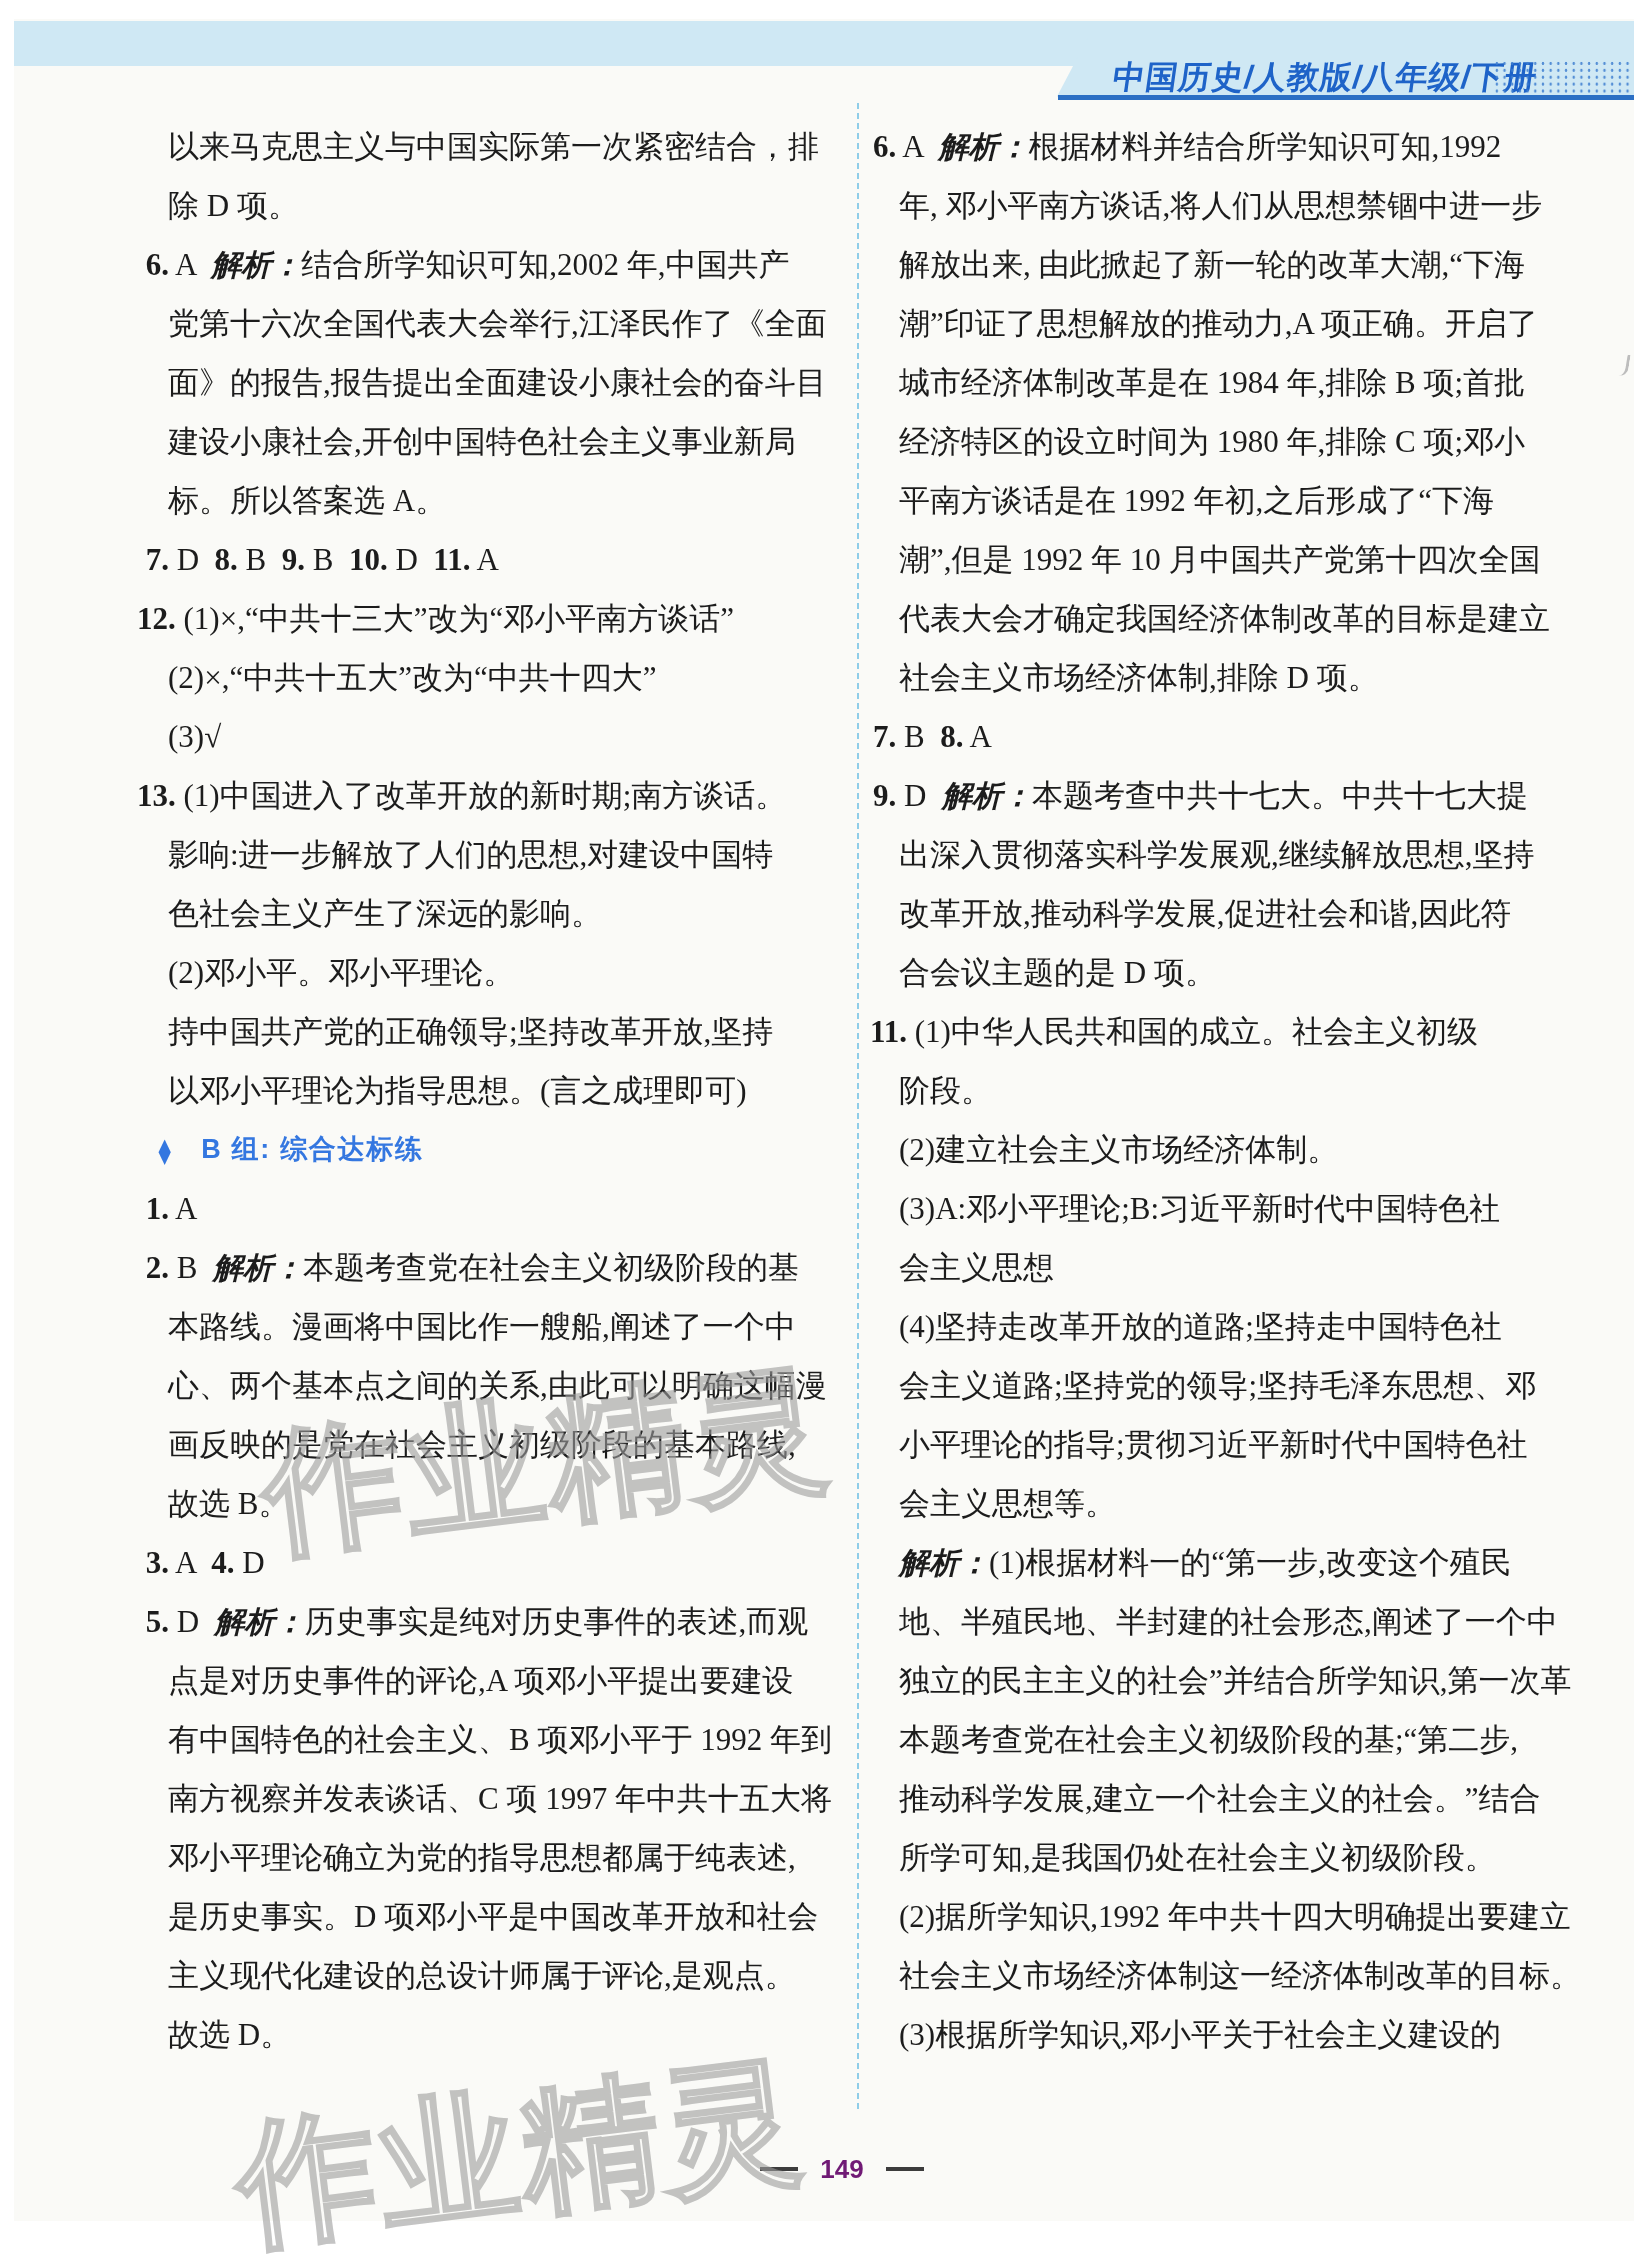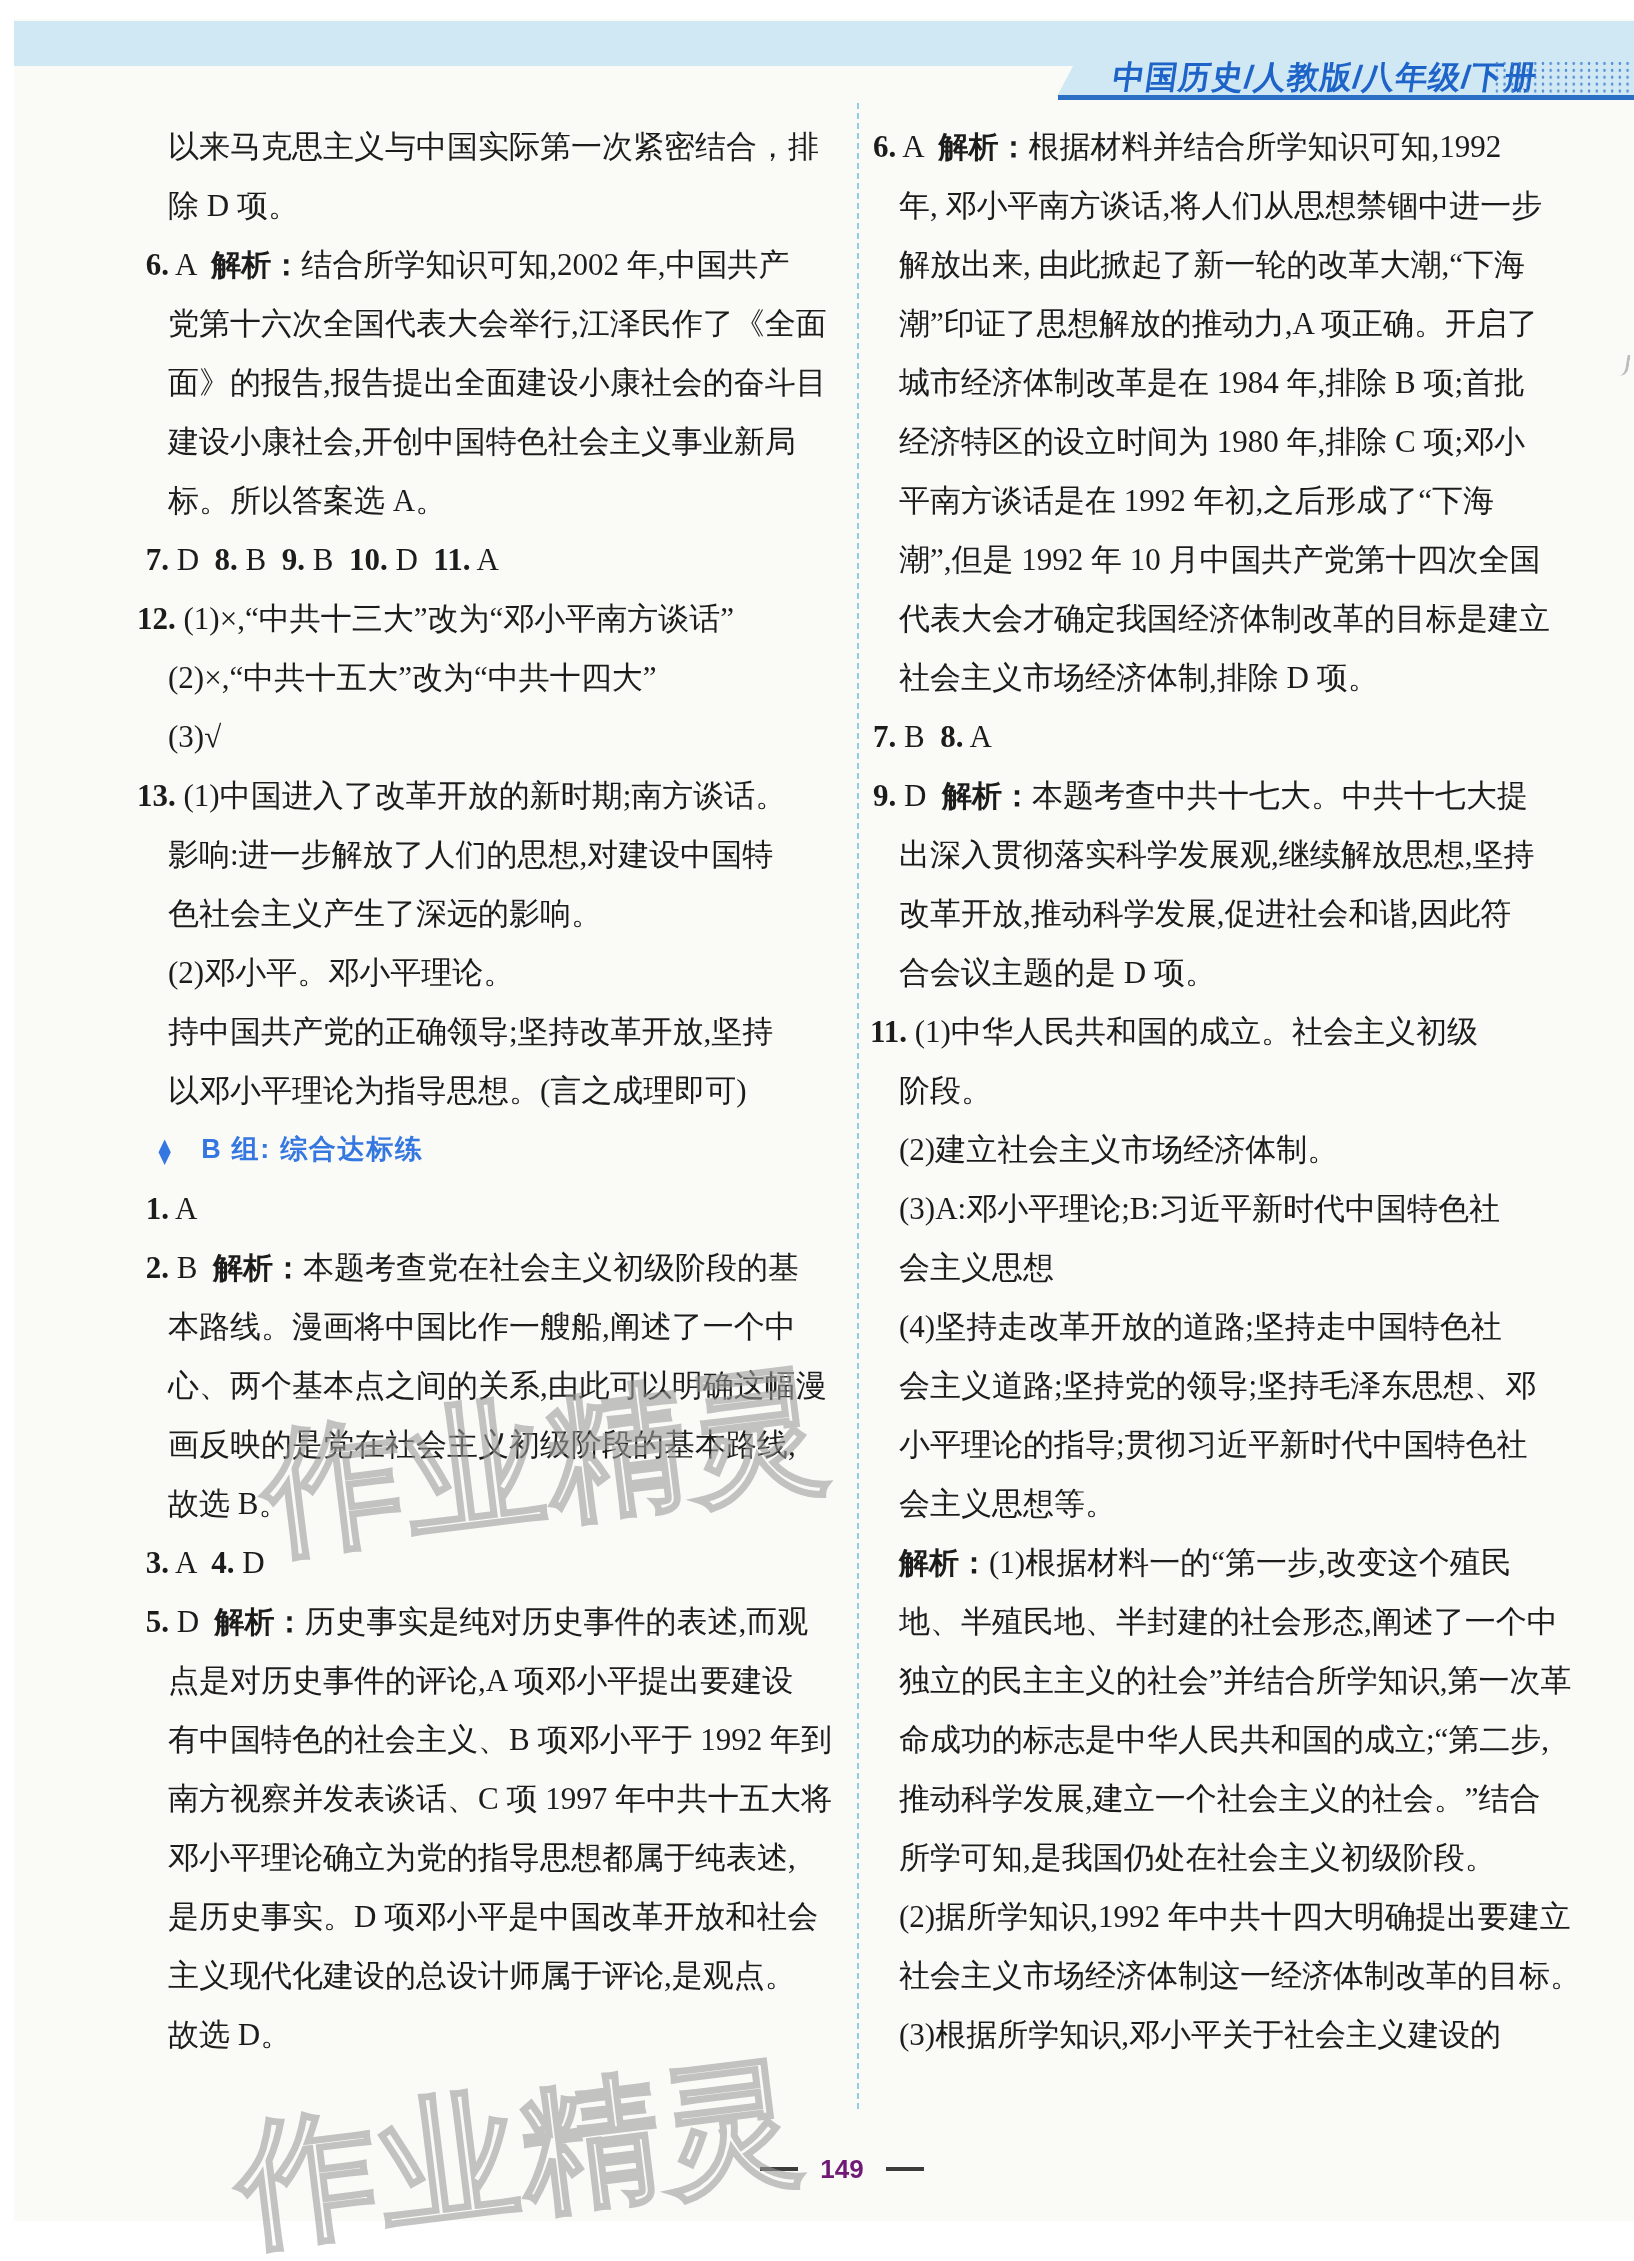--- a/index.html
+++ b/index.html
@@ -28,21 +28,21 @@
   
   .col{position:absolute;top:117px;}
   .col-left{left:168px;width:666px;}
   .col-right{left:899px;width:687px;}
   .line{height:59px;line-height:59px;font-size:31px;white-space:pre;}
   .col-left .line.n{text-indent:-22.3px;}
   .col-left .line.n2{text-indent:-31px;}
   .col-right .line.n{text-indent:-26px;}
   .col-right .line.n2{text-indent:-29px;}
   .bn{font-weight:bold;}
-  .bh{font-weight:bold;font-family:"Liberation Sans","DejaVu Sans",sans-serif;font-size:30px;}
+  .bh{font-weight:bold;font-family:"Liberation Sans","DejaVu Sans",sans-serif;font-size:30px;font-style:italic;}
   .line.h{display:flex;align-items:center;}
   .diamond{
     color:#3477e0;font-size:22.3px;display:inline-block;
     transform:scale(.72,1.5);margin-left:-12px;
     font-family:"DejaVu Sans",sans-serif;
   }
   .hlabel{
     margin-left:28px;color:#3477e0;font-weight:bold;font-size:27px;
     font-family:"Liberation Sans","DejaVu Sans",sans-serif;letter-spacing:1.7px;
   }
@@ -143,21 +143,21 @@
     <div class="line c"><span>(2)建立社会主义市场经济体制。</span></div>
     <div class="line c"><span>(3)A:邓小平理论;B:习近平新时代中国特色社</span></div>
     <div class="line c"><span>会主义思想</span></div>
     <div class="line c"><span>(4)坚持走改革开放的道路;坚持走中国特色社</span></div>
     <div class="line c"><span>会主义道路;坚持党的领导;坚持毛泽东思想、邓</span></div>
     <div class="line c"><span>小平理论的指导;贯彻习近平新时代中国特色社</span></div>
     <div class="line c"><span>会主义思想等。</span></div>
     <div class="line c"><span class="bh">解析：</span><span>(1)根据材料一的“第一步,改变这个殖民</span></div>
     <div class="line c"><span>地、半殖民地、半封建的社会形态,阐述了一个中</span></div>
     <div class="line c"><span>独立的民主主义的社会”并结合所学知识,第一次革</span></div>
-    <div class="line c"><span>命成功的标志是中华人民共和国的成立;“第二步,</span></div>
+    <div class="line c"><span>本题考查党在社会主义初级阶段的基;“第二步,</span></div>
     <div class="line c"><span>推动科学发展,建立一个社会主义的社会。”结合</span></div>
     <div class="line c"><span>所学可知,是我国仍处在社会主义初级阶段。</span></div>
     <div class="line c"><span>(2)据所学知识,1992 年中共十四大明确提出要建立</span></div>
     <div class="line c"><span>社会主义市场经济体制这一经济体制改革的目标。</span></div>
     <div class="line c"><span>(3)根据所学知识,邓小平关于社会主义建设的</span></div>
   </div>
 
 <div class="wm wm1">作业精灵</div>
 <div class="wm wm2">作业精灵</div>
 

